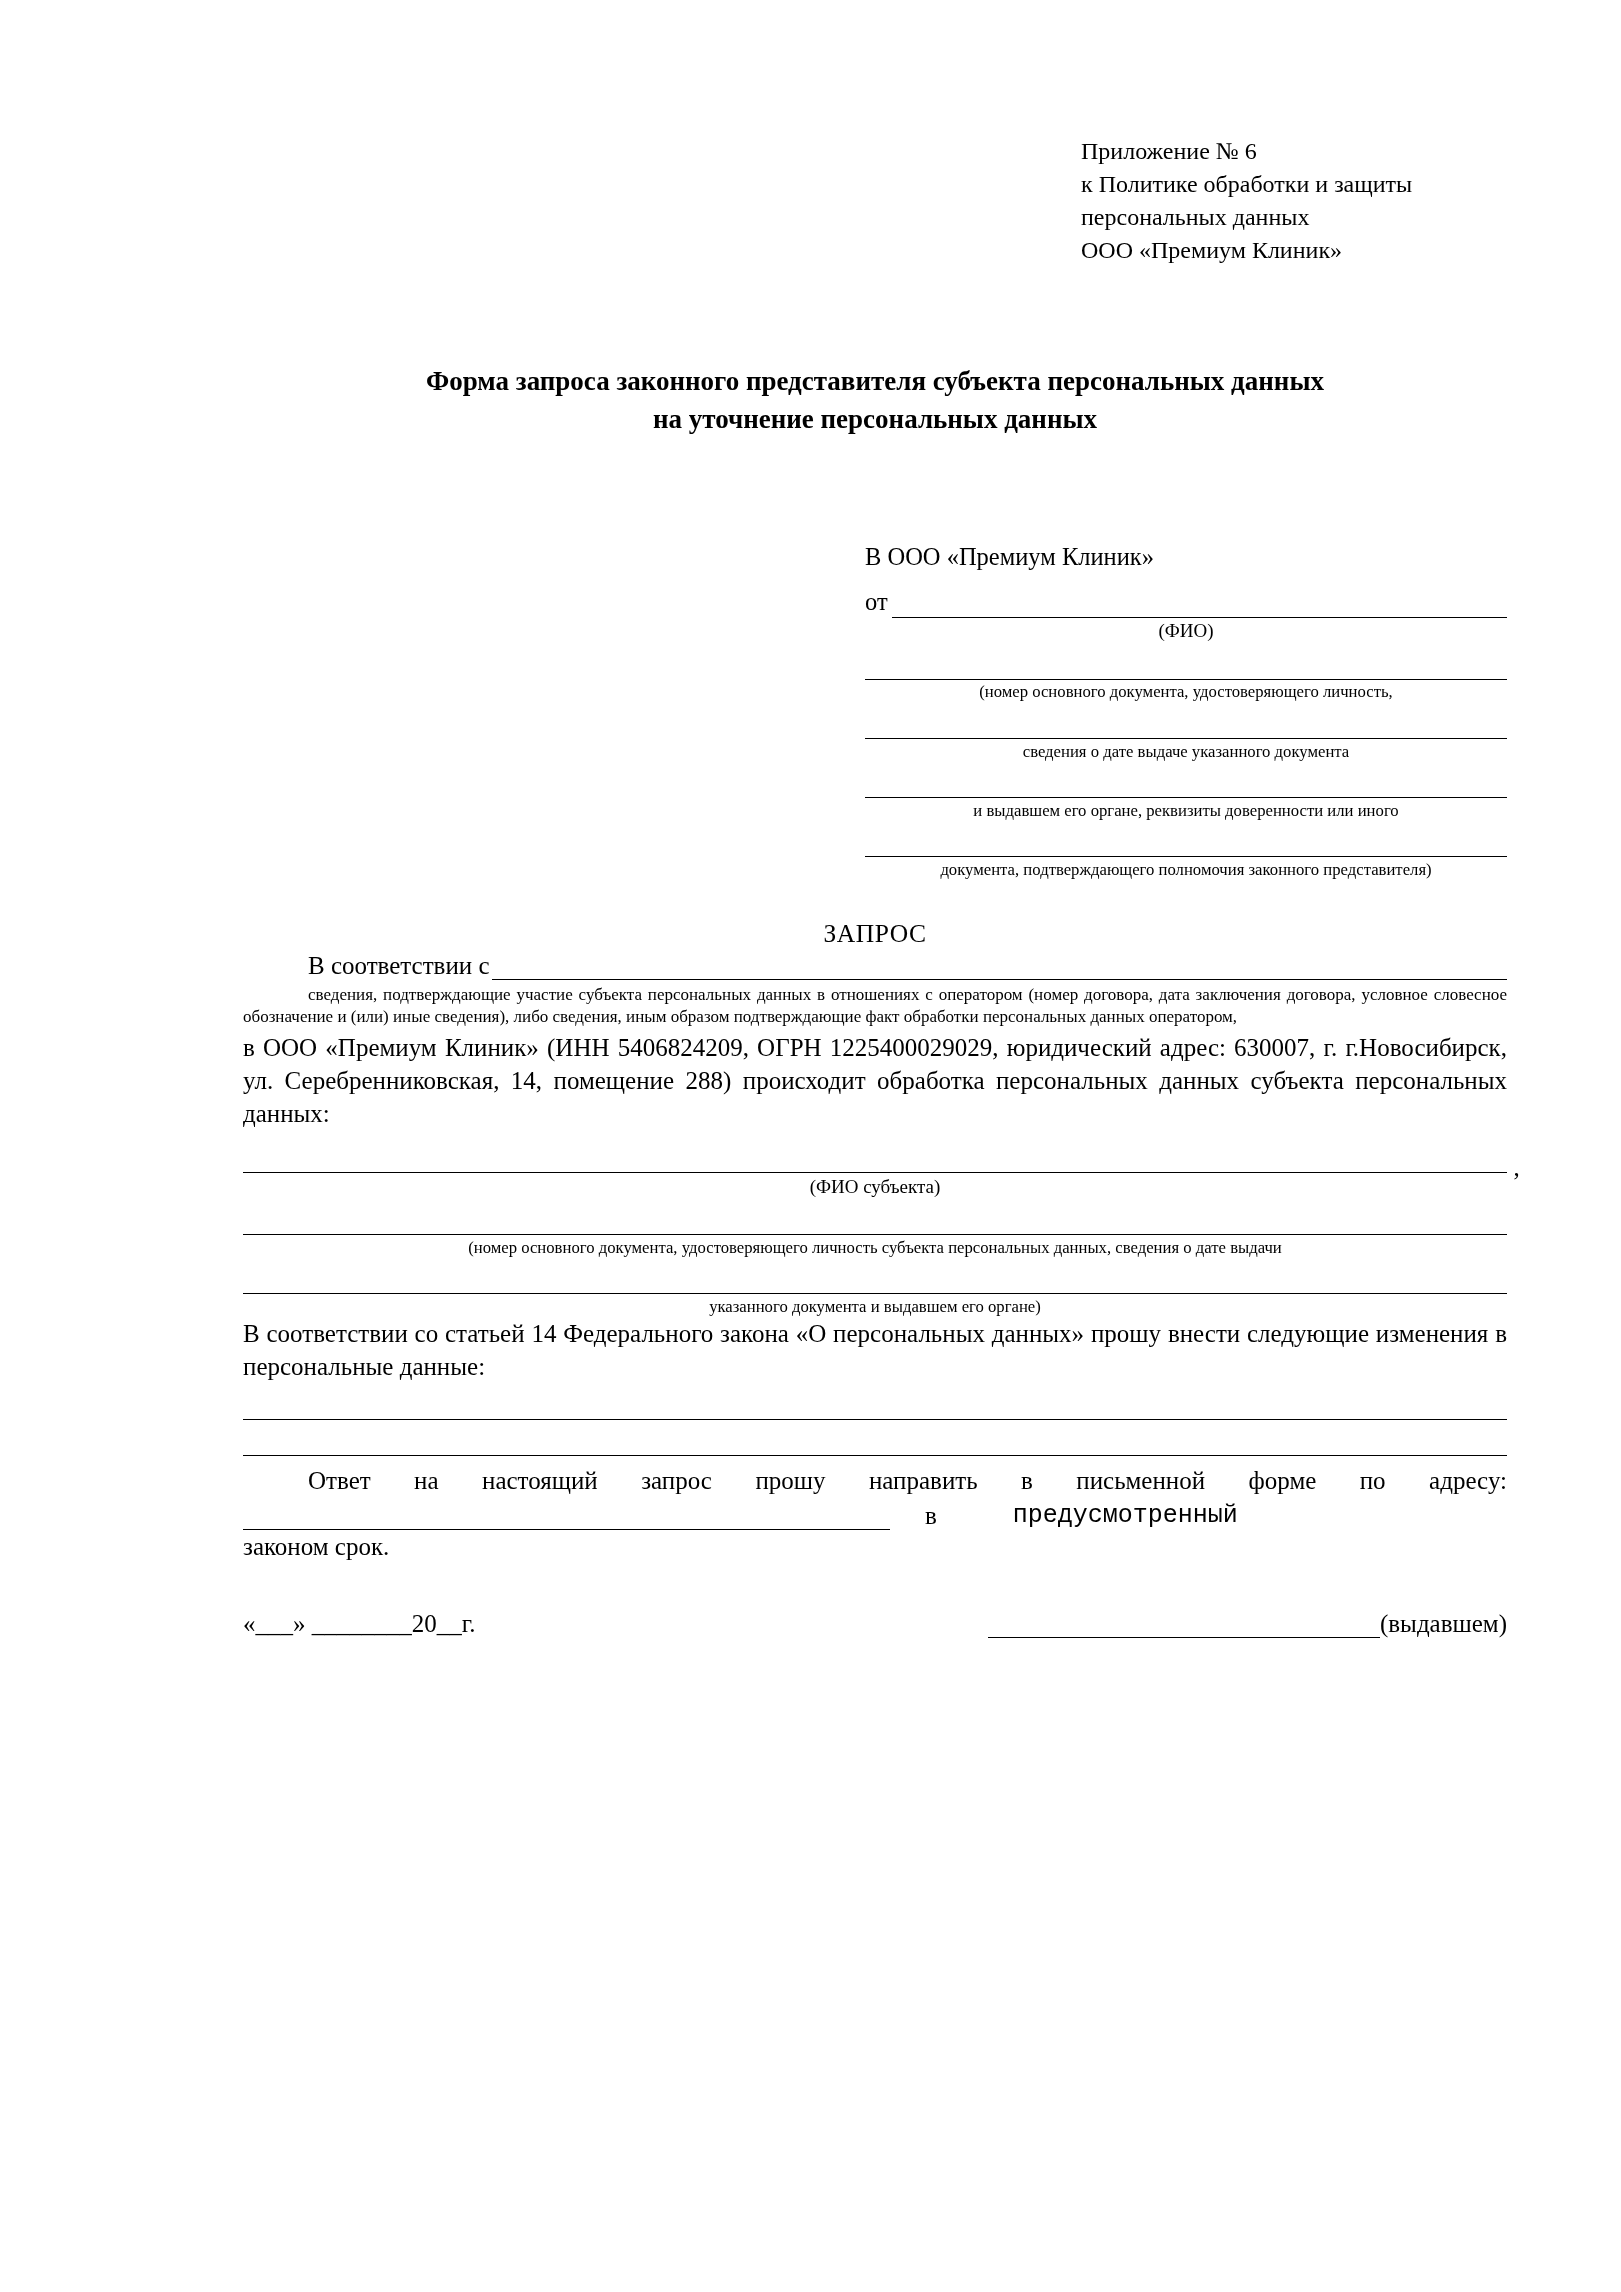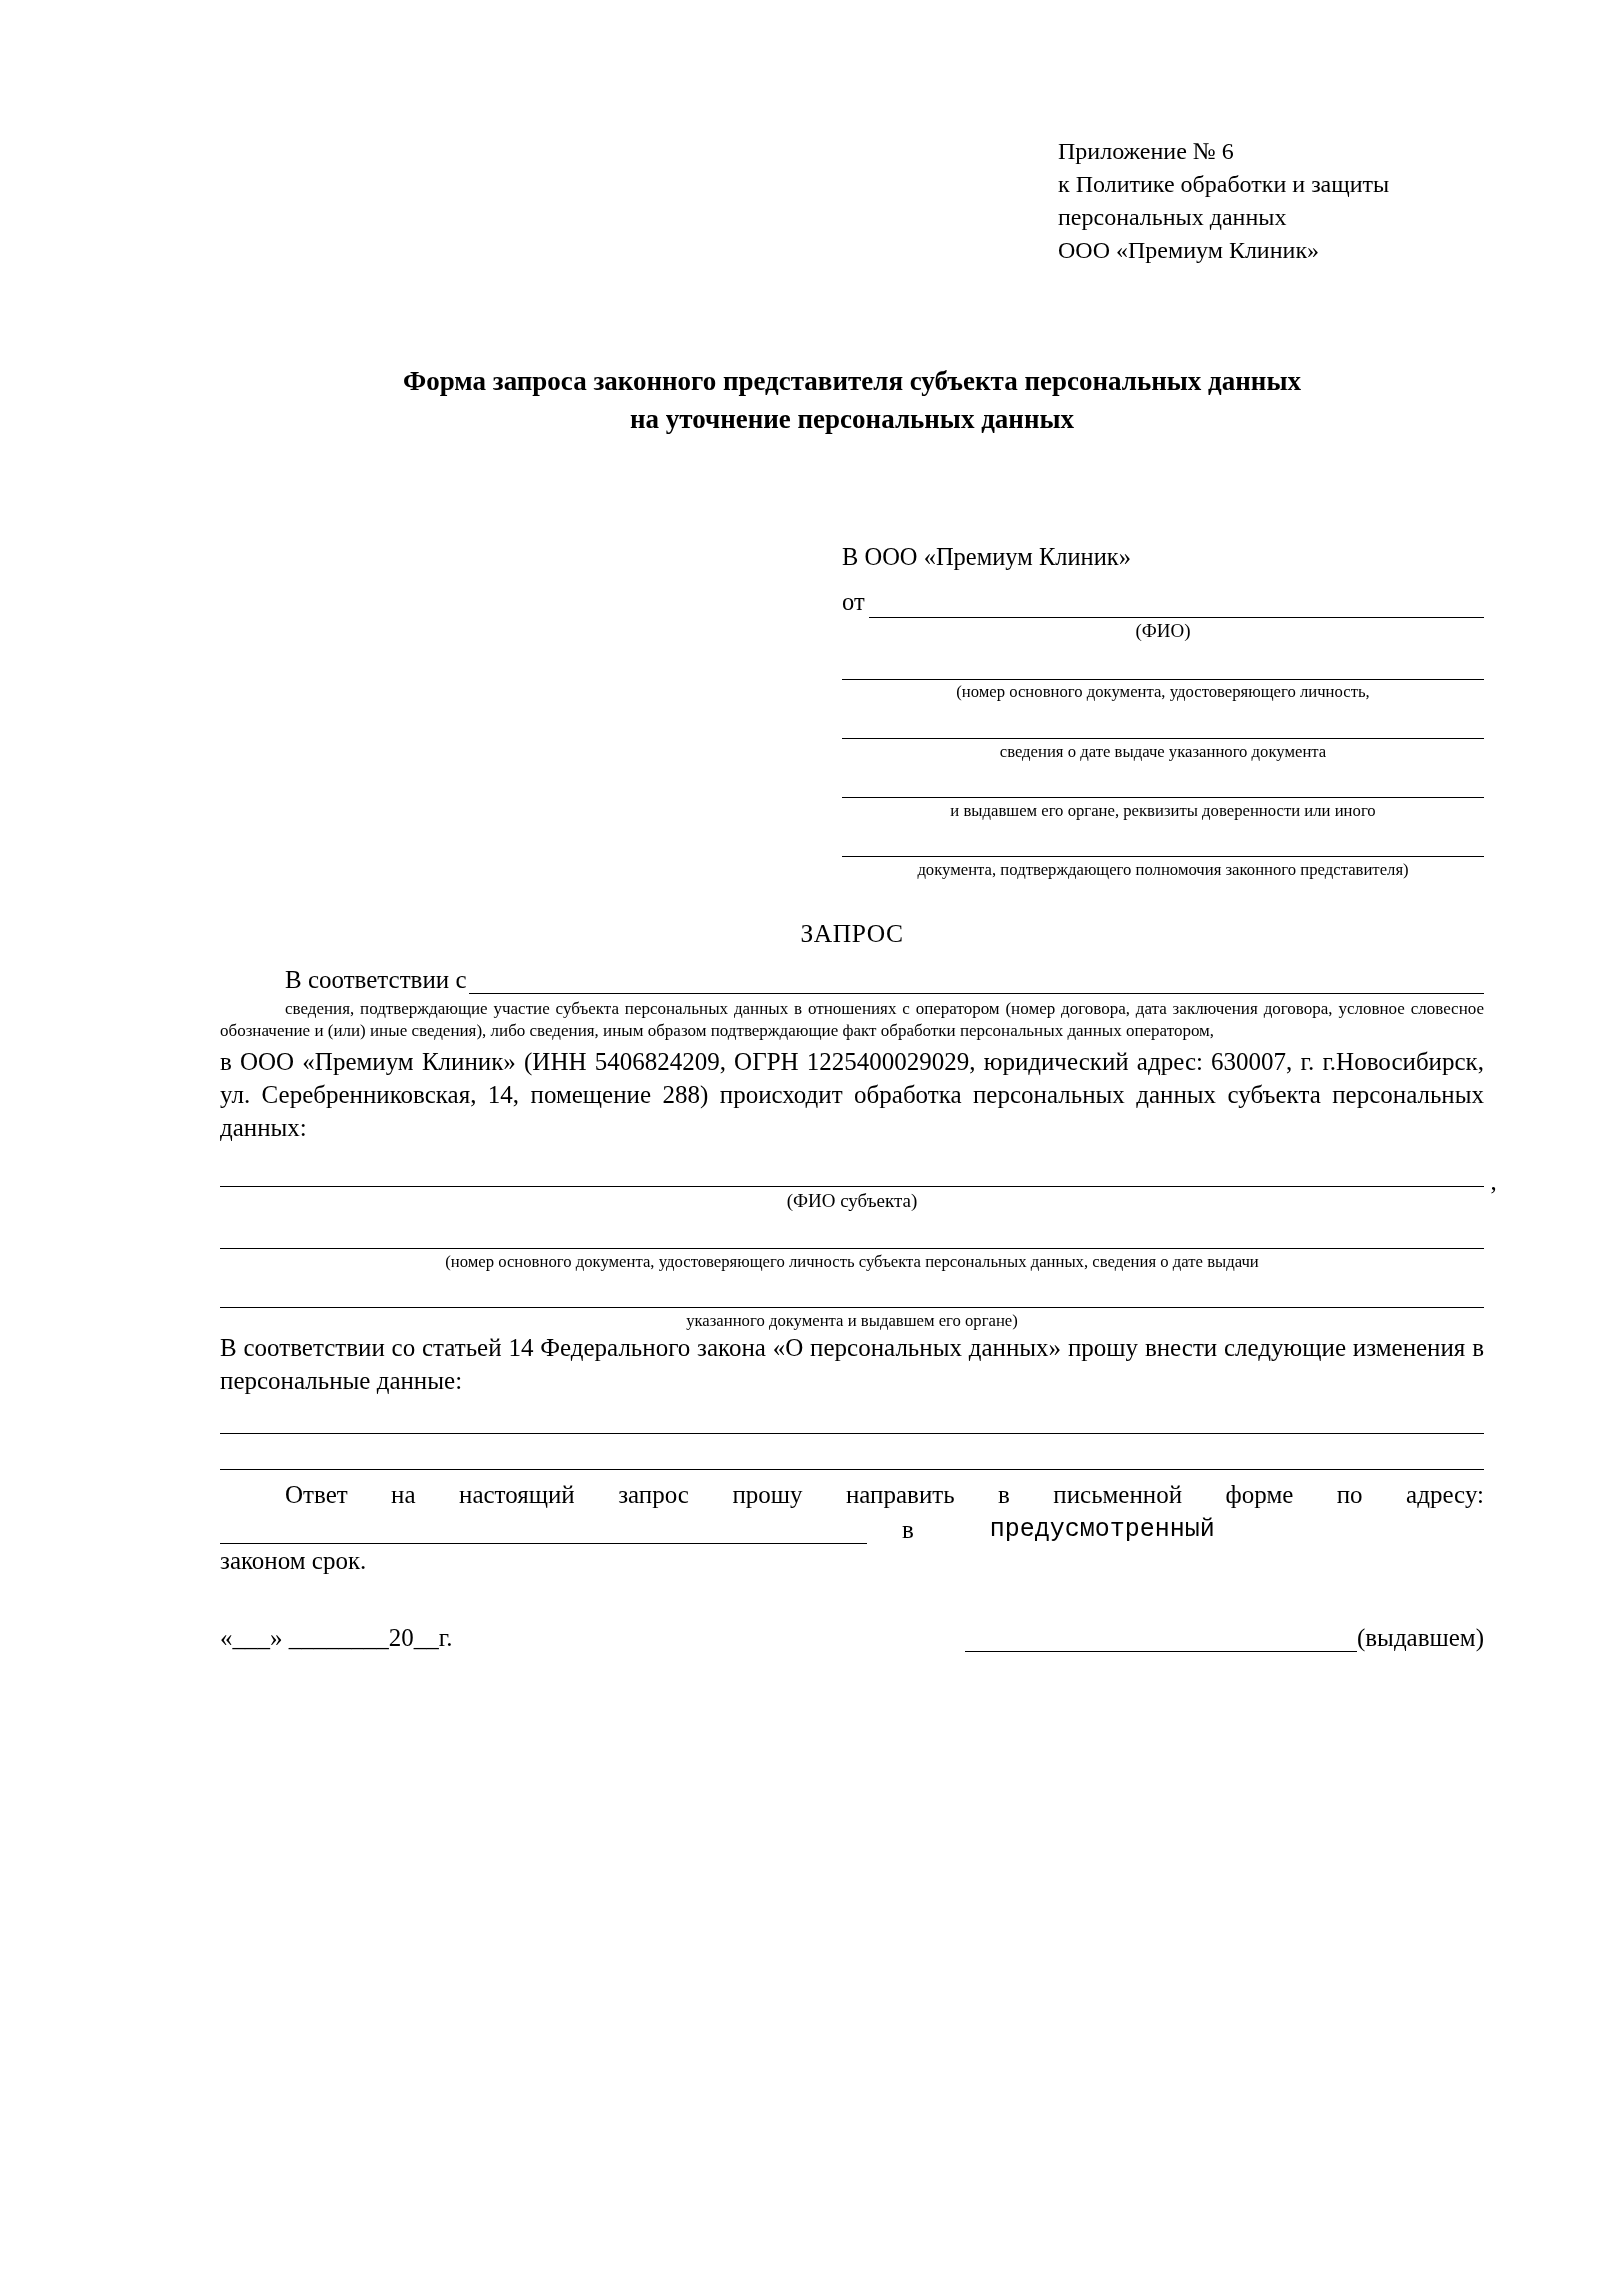--- a/index.html
+++ b/index.html
@@ -16,21 +16,21 @@
     width: 1621px;
     height: 2293px;
     margin: 0 auto;
     background: #ffffff;
     box-sizing: border-box;
     padding: 0;
     overflow: hidden;
   }
   .content {
     position: absolute;
-    left: 220px;
+    left: 243px;
     top: 135px;
     width: 1264px;
   }
   
   .header-block {
     margin-left: 838px;
     font-size: 24px;
     line-height: 1.37;
   }
   .header-block div {
@@ -99,21 +99,21 @@
   }
   
   .body-text {
     font-size: 25px;
     line-height: 1.33;
     text-align: justify;
   }
   .inline-fill-row {
     display: flex;
     align-items: flex-end;
-    margin-top: 17px;
+    margin-top: 3px;
   }
   .inline-fill-row .lbl {
     white-space: nowrap;
     padding-right: 2.9px;
     font-size: 25px;
   }
   .indent {
     text-indent: 65px;
   }
   .fine {

